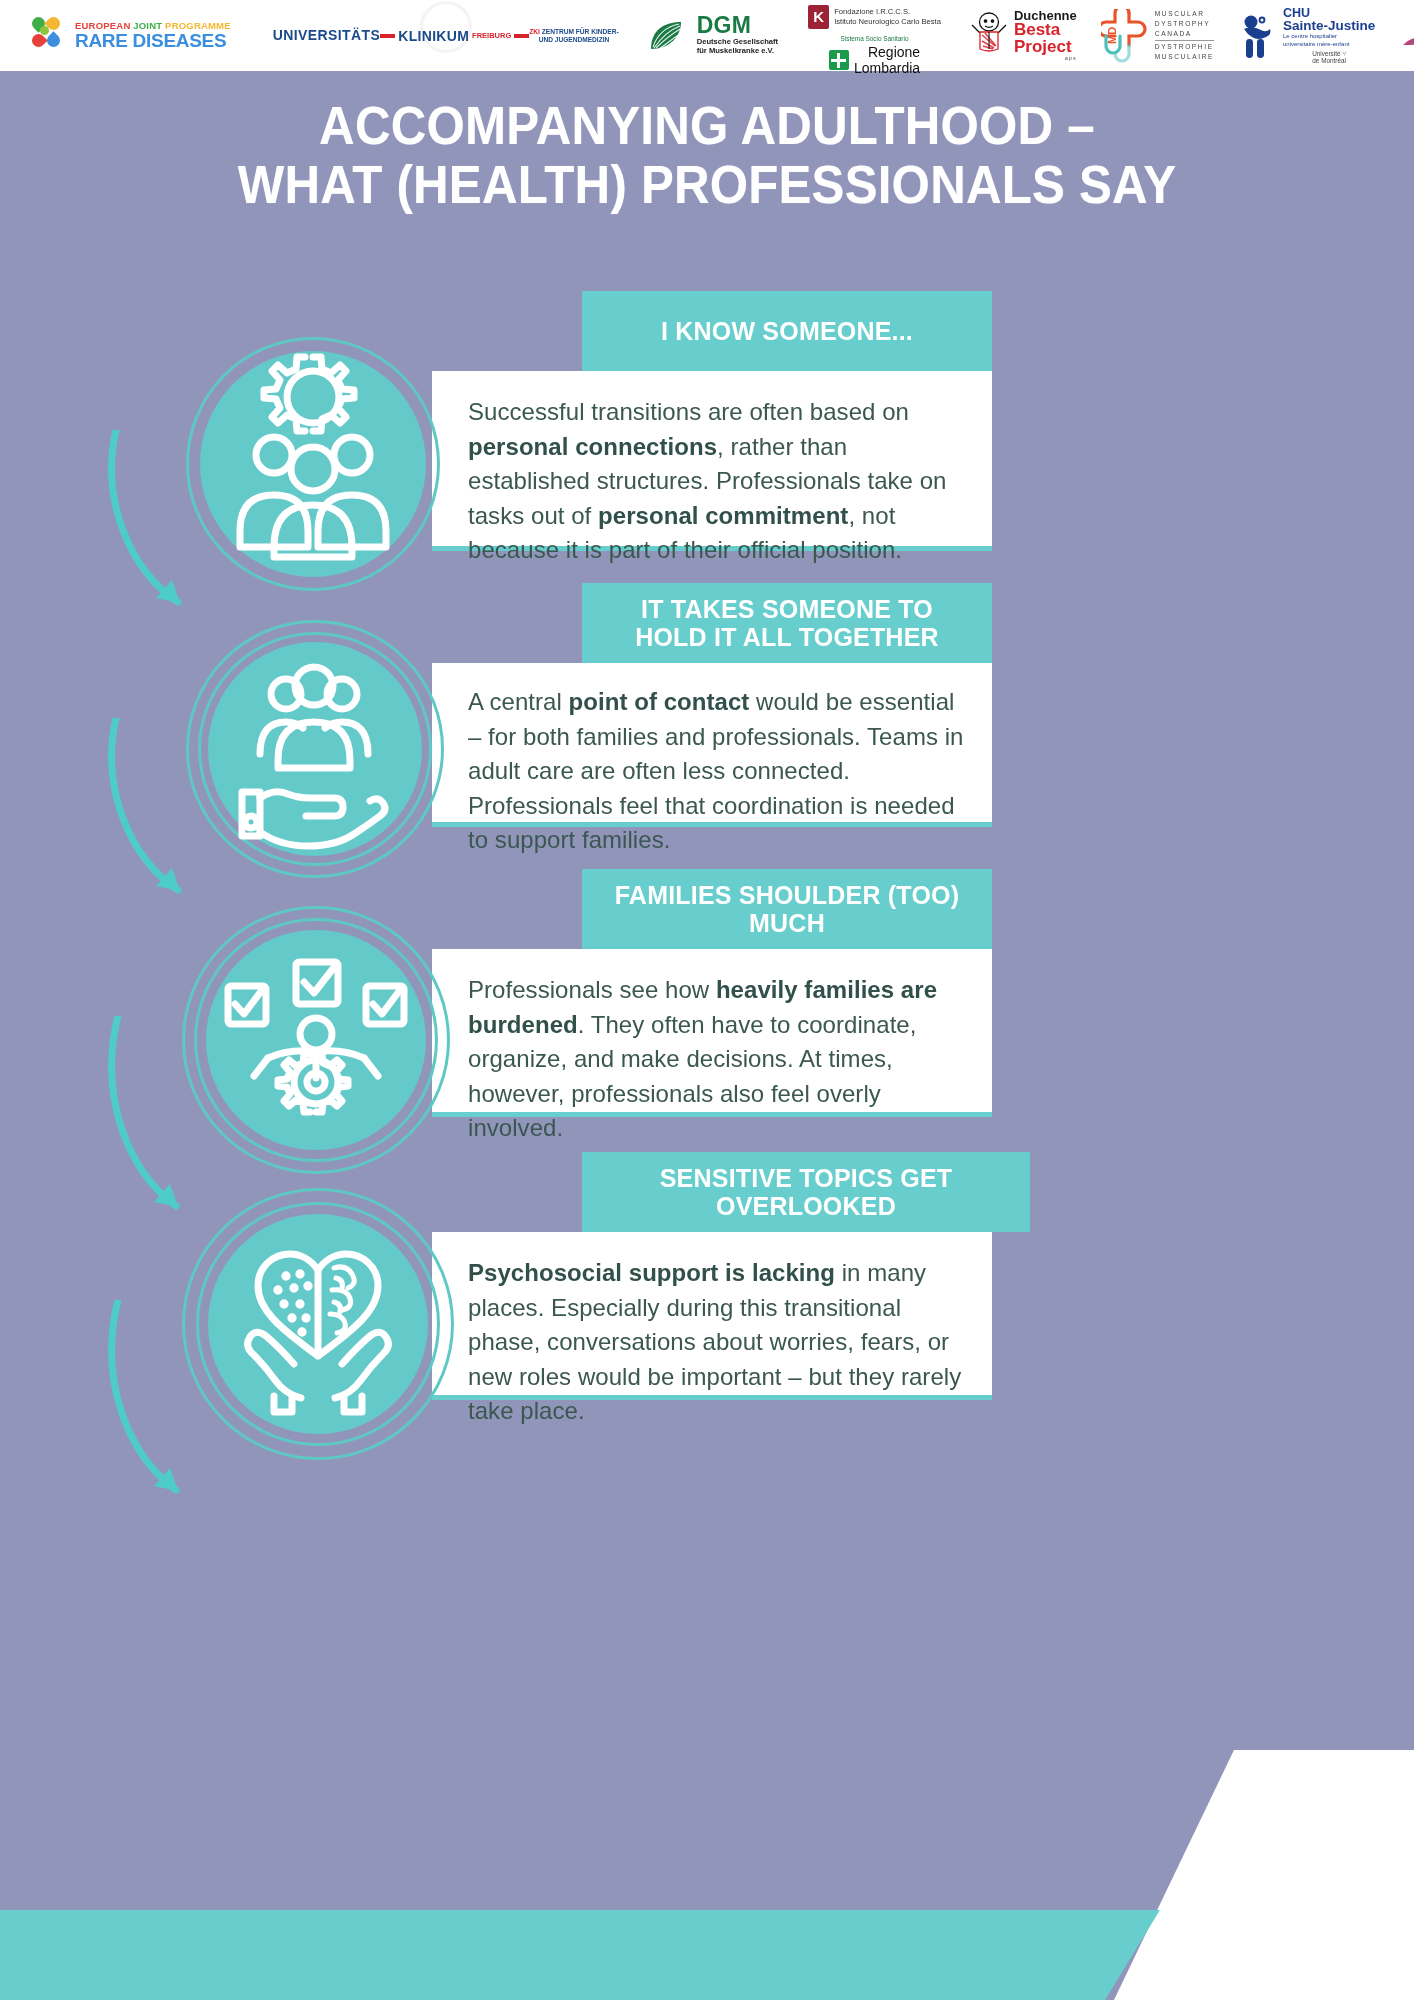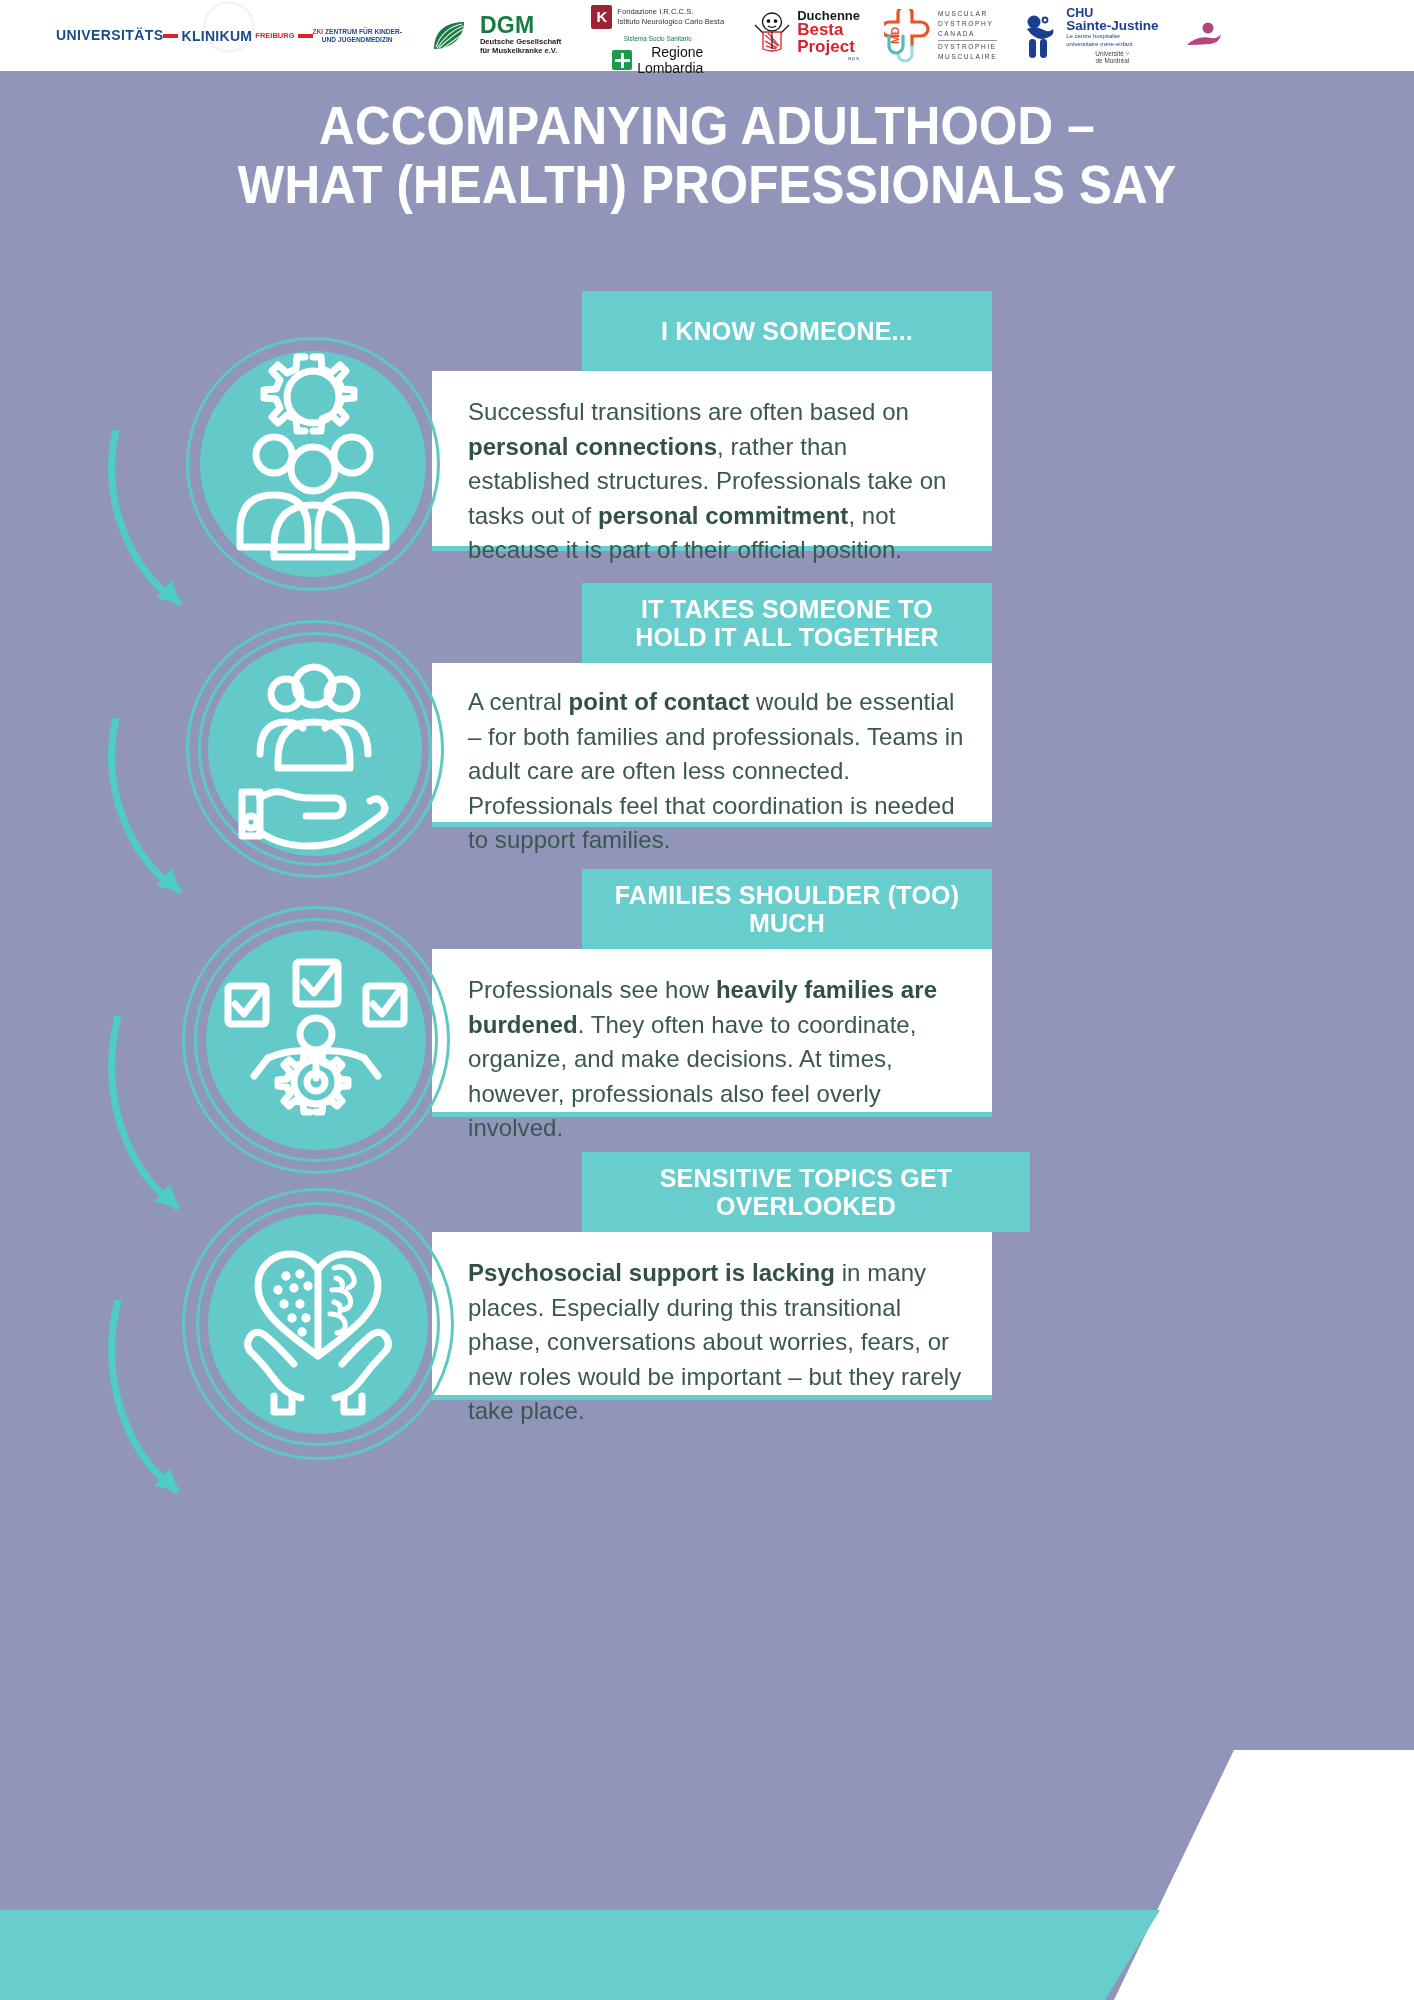--- a/index.html
+++ b/index.html
@@ -131,20 +131,35 @@
   .foot-teal{
     position:absolute;left:0;bottom:0;width:1160px;height:90px;background:#68cdcd;
     clip-path:polygon(0 0,1160px 0,1105px 90px,0 90px);z-index:4;
   }
 </style>
 </head>
 <body>
 
 <div class="logobar">
 
+  <div class="logo ejp">
+    <div class="ejp-mark">
+      <i style="left:0;top:0;background:#3fae49;transform:rotate(-45deg)"></i>
+      <i style="left:15px;top:0;background:#f5b731;transform:rotate(45deg)"></i>
+      <i style="left:0;top:17px;background:#e8403a;transform:rotate(-135deg)"></i>
+      <i style="left:15px;top:17px;background:#3c8ee0;transform:rotate(135deg)"></i>
+      <i style="left:8px;top:9px;background:#8dc63f;border-radius:50%;width:9px;height:9px"></i>
+    </div>
+    <div class="ejp-txt">
+      <div class="ejp-l1">
+        <span style="color:#e8403a">EUROPEAN </span><span style="color:#3fae49">JOINT </span><span style="color:#f5b731">PROGRAMME</span>
+      </div>
+      <div class="ejp-l2">RARE DISEASES</div>
+    </div>
+  </div>
 
   <div class="logo ukf">
     <div class="ukf-seal"></div>
     <div class="ukf-r1">UNIVERSITÄTS</div>
     <div class="ukf-r2">
       <span class="ukf-bar"></span>
       <b>KLINIKUM</b>
       <s>FREIBURG</s>
       <span class="ukf-bar"></span>
     </div>

